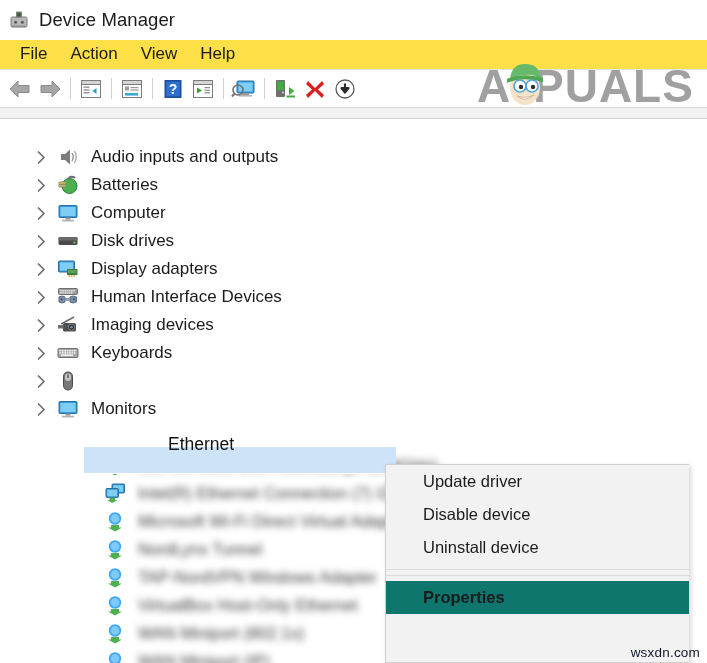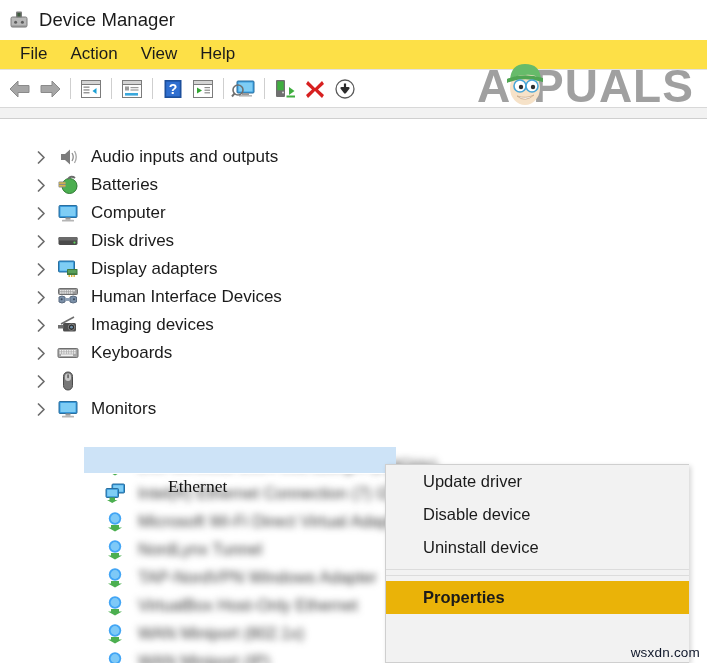--- a/index.html
+++ b/index.html
@@ -96,39 +96,39 @@
     filter:blur(3.6px);
   }
   #sel-row{
     position:absolute;left:84px;top:447px;width:312px;height:26px;
     background:#cde3f7;
   }
   #sel-underline{
     position:absolute;left:84px;top:473px;width:312px;height:1px;background:#ffffff;
   }
   #eth-label{
-    position:absolute;left:168px;top:476px;
-    font-size:17.5px;color:#121212;background:transparent;z-index:4;font-family:Liberation Serif, serif;
+    position:absolute;left:168px;top:434px;
+    font-size:17.5px;color:#121212;background:transparent;z-index:4;
   }
   
   #ctxmenu{
     position:absolute;left:385px;top:464px;width:304px;height:199px;
     background:#f2f2f2;
     border:1px solid #cfcfcf;border-right:none;
     box-sizing:border-box;
     box-shadow:2px 2px 5px rgba(0,0,0,.17);
     z-index:8;
   }
   .ctx-item{
     height:33px;display:flex;align-items:center;
     padding-left:37px;box-sizing:border-box;
     font-size:16.5px;color:#1b1b1b;white-space:nowrap;
   }
   .ctx-item.highlight{
-    background:#eab308;font-weight:bold;
+    background:#0f766e;font-weight:bold;
   }
   .ctx-sep{
     height:1px;background:#dcdcdc;margin:5px 0 5px 0;
   }
   #wsxdn{
     position:absolute;right:7px;bottom:3px;
     font-size:13.5px;color:#0f172a;
     letter-spacing:.2px;z-index:10;
   }
 </style>

